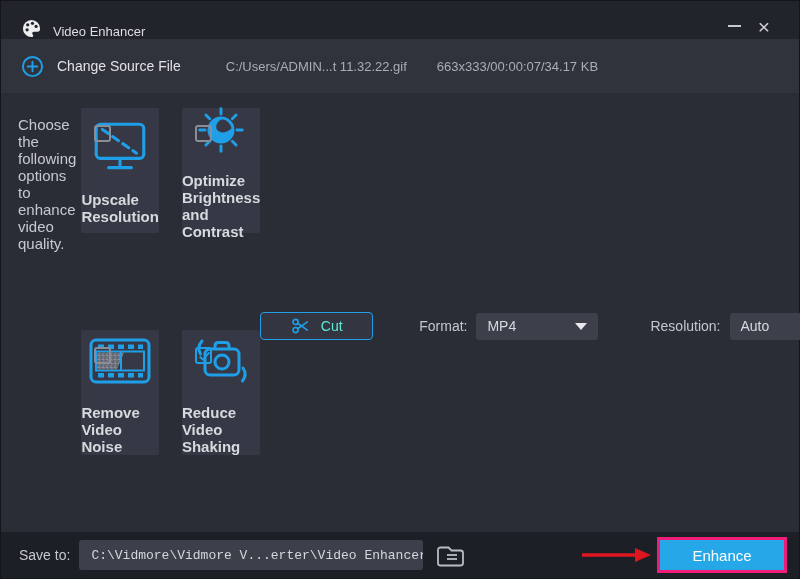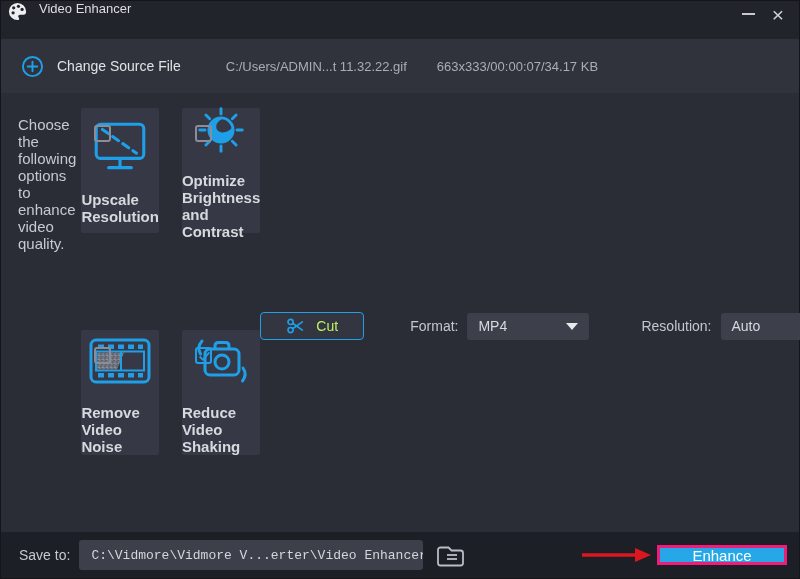--- a/index.html
+++ b/index.html
@@ -1,20 +1,20 @@
 <!DOCTYPE html>
 <html><head>
 <meta charset="utf-8">
 <style>
   * { margin:0; padding:0; box-sizing:border-box; }
   html,body { width:800px; height:579px; background:#2b2d36; font-family:"Liberation Sans", sans-serif; overflow:hidden; }
   .window { width:800px; height:579px; display:flex; flex-direction:column; background:#2b2d36; border:1px solid #14151a; }
 
   
-  .titlebar { height:38px; background:#22242c; display:flex; align-items:flex-start; padding:0 6px; flex:0 0 auto; }
+  .titlebar { height:38px; background:#22242c; display:flex; align-items:flex-end; padding:0 20px; flex:0 0 auto; }
   .titlebar .app-icon { width:21px; height:21px; margin-right:11px; }
   .titlebar .title { color:#dcdee2; font-size:13px; }
   .titlebar .spacer { flex:1; }
   .win-btn { width:30px; height:26px; display:flex; align-items:center; justify-content:center; cursor:pointer; }
   .min-glyph { width:13px; height:2px; background:#c7c9cd; }
   .close-glyph { color:#cfd1d5; font-size:21px; line-height:1; }
 
   
   .source-bar { height:54px; background:#30333c; display:flex; align-items:center; padding:8px 20px; flex:0 0 auto; }
   .change-source { display:flex; align-items:center; gap:13px; cursor:pointer; }
@@ -29,40 +29,40 @@
   .card { background:#363945; height:125px; border-radius:2px; position:relative; display:flex; flex-direction:column; align-items:center; justify-content:center; cursor:pointer; }
   .checkbox { position:absolute; top:17px; left:13px; width:17px; height:17px; border:2px solid #8a8e98; border-radius:3px; background:transparent; cursor:pointer; }
   .checkbox svg { display:none; margin:1px 0 0 1px; }
   .checkbox.checked { border-color:#1e9fe8; }
   .checkbox.checked svg { display:block; }
   .card .icon-box { height:62px; display:flex; align-items:center; justify-content:center; }
   .card .card-label { margin-top:13px; color:#d6d9dd; font-size:15px; font-weight:bold; }
 
   
   .toolbar { margin-top:27px; display:flex; align-items:center; }
-  .cut-btn { width:104px; height:28px; border:1px solid #1e9fe8; border-radius:4px; background:#333640; display:flex; align-items:center; justify-content:center; gap:10px; color:#bef264; font-size:14px; cursor:pointer; }
+  .cut-btn { width:113px; height:28px; border:1px solid #1e9fe8; border-radius:4px; background:#333640; display:flex; align-items:center; justify-content:center; gap:10px; color:#5eead4; font-size:14px; cursor:pointer; }
   .tb-label { color:#c3c7cd; font-size:14px; }
   .lbl-format { margin-left:46px; }
   .dropdown { margin-left:9px; width:122px; height:27px; background:#3d404b; border-radius:3px; display:flex; align-items:center; padding:0 11px; color:#d6d9dd; font-size:14px; cursor:pointer; }
   .dropdown .dd-arrow { margin-left:auto; width:0; height:0; border-left:6px solid transparent; border-right:6px solid transparent; border-top:7px solid #e7e9ec; }
   .lbl-resolution { margin-left:52px; }
   .preview-btn { margin-left:auto; width:124px; height:30px; border:1px solid #1e9fe8; border-radius:8px; background:transparent; color:#1e9fe8; font-size:14px; display:flex; align-items:center; justify-content:center; cursor:pointer; }
 
   
   .footer { height:46px; background:#1d1f26; display:flex; align-items:center; padding:0 12px; flex:0 0 auto; }
   .save-to { color:#c6c9ce; font-size:14px; margin-left:6px; }
   .save-combo { margin-left:9px; width:344px; height:30px; background:#3d404b; border-radius:3px; display:flex; align-items:stretch; overflow:hidden;font-family:Liberation Mono, monospace; }
   .save-path { flex:1; display:flex; align-items:center; padding:0 12px; color:#d3d6da; font-size:13px; white-space:nowrap; }
   .combo-sep { width:1px; background:#2b2d35; }
   .combo-arrow { width:39px; display:flex; align-items:center; justify-content:center; cursor:pointer; }
   .combo-arrow .dd-arrow { width:0; height:0; border-left:6px solid transparent; border-right:6px solid transparent; border-top:7px solid #e7e9ec; }
   .folder-btn { margin-left:12px; background:transparent; border:none; display:flex; align-items:center; cursor:pointer; }
   .annotation-arrow { margin-left:auto; margin-right:5px; }
   .enhance-wrap { border:3px solid #ee1d7a; margin-right:0; }
-  .enhance-btn { width:124px; height:14px; background:#25a7e8; border:none; color:#ffffff; font-size:15px; display:flex; align-items:center; justify-content:center; cursor:pointer; }
+  .enhance-btn { width:124px; height:30px; background:#25a7e8; border:none; color:#ffffff; font-size:15px; display:flex; align-items:center; justify-content:center; cursor:pointer; }
 </style>
 </head>
 <body>
 
 <div class="window">
 
   <div class="titlebar">
     <span class="app-icon">
       <svg width="21" height="21" viewBox="0 0 22 22">
         <path d="M11,2 a9,9 0 1 0 0,18 c2,0 2.2,-1.6 1.2,-2.8 c-1,-1.2 -0.4,-2.8 1.6,-2.8 l3.6,0 c1.6,0 2.6,-1.2 2.6,-3.4 A9,9 0 0 0 11,2 z" fill="#eceef0"></path>

